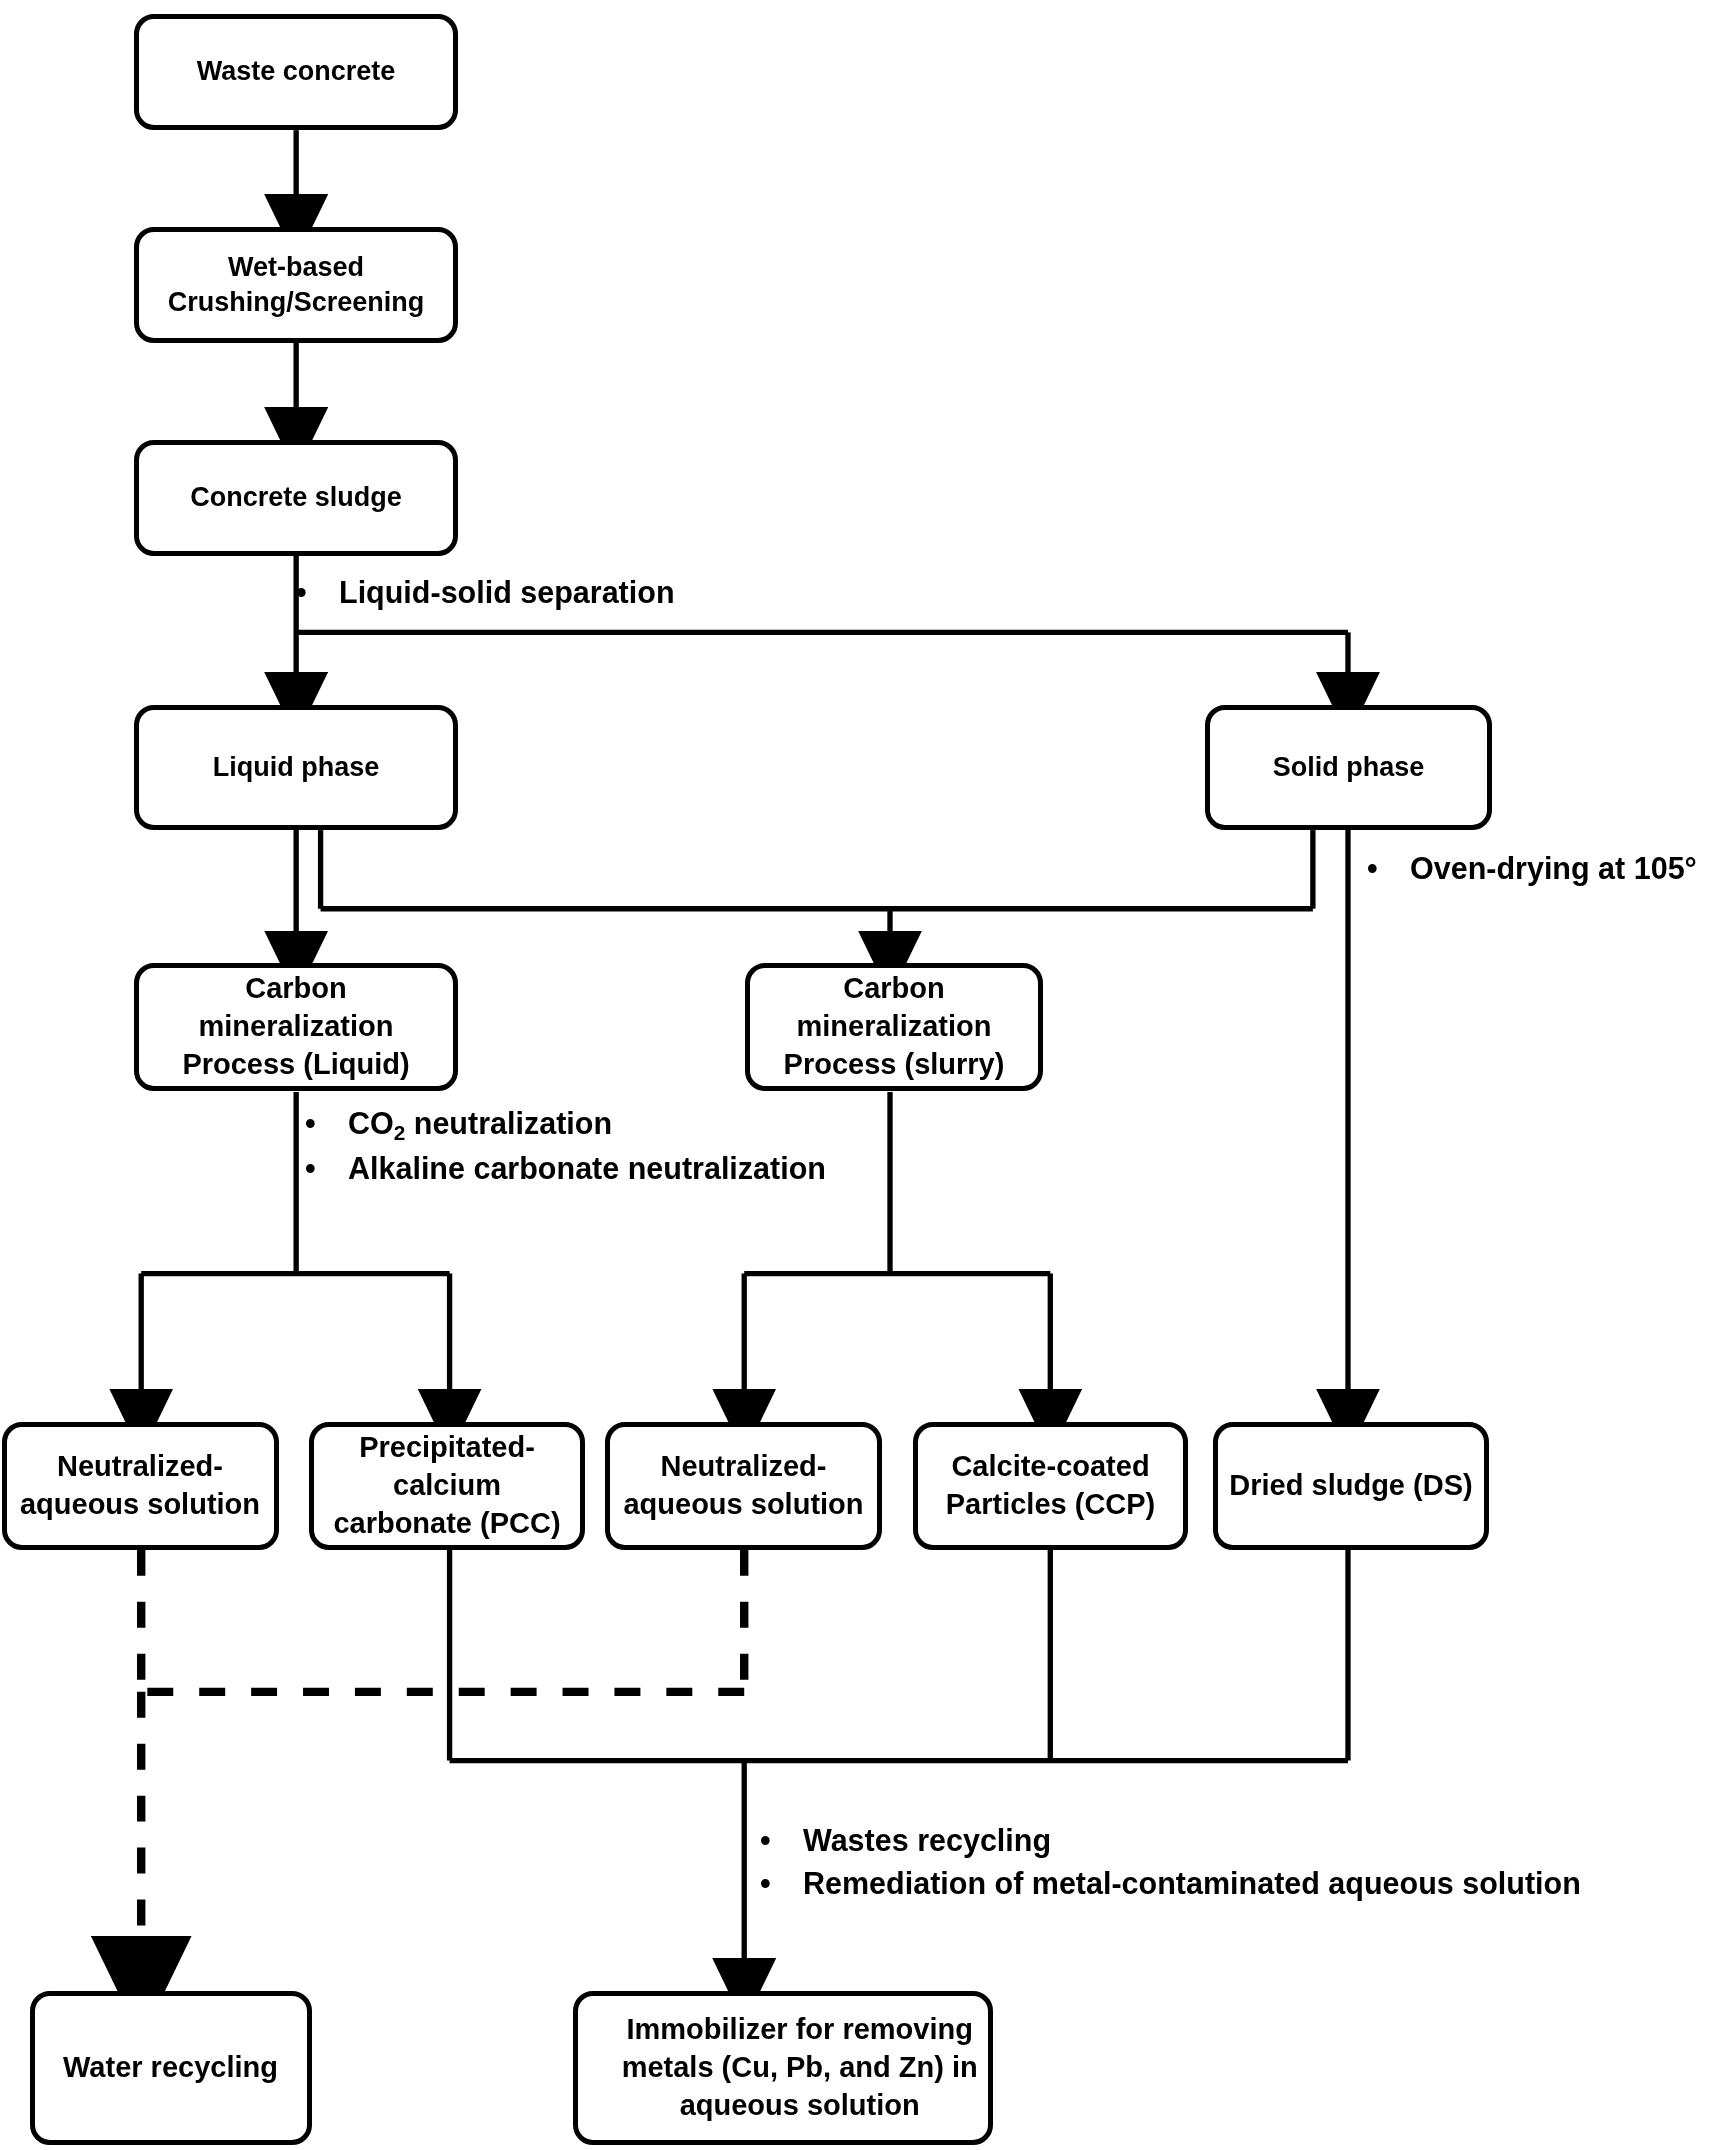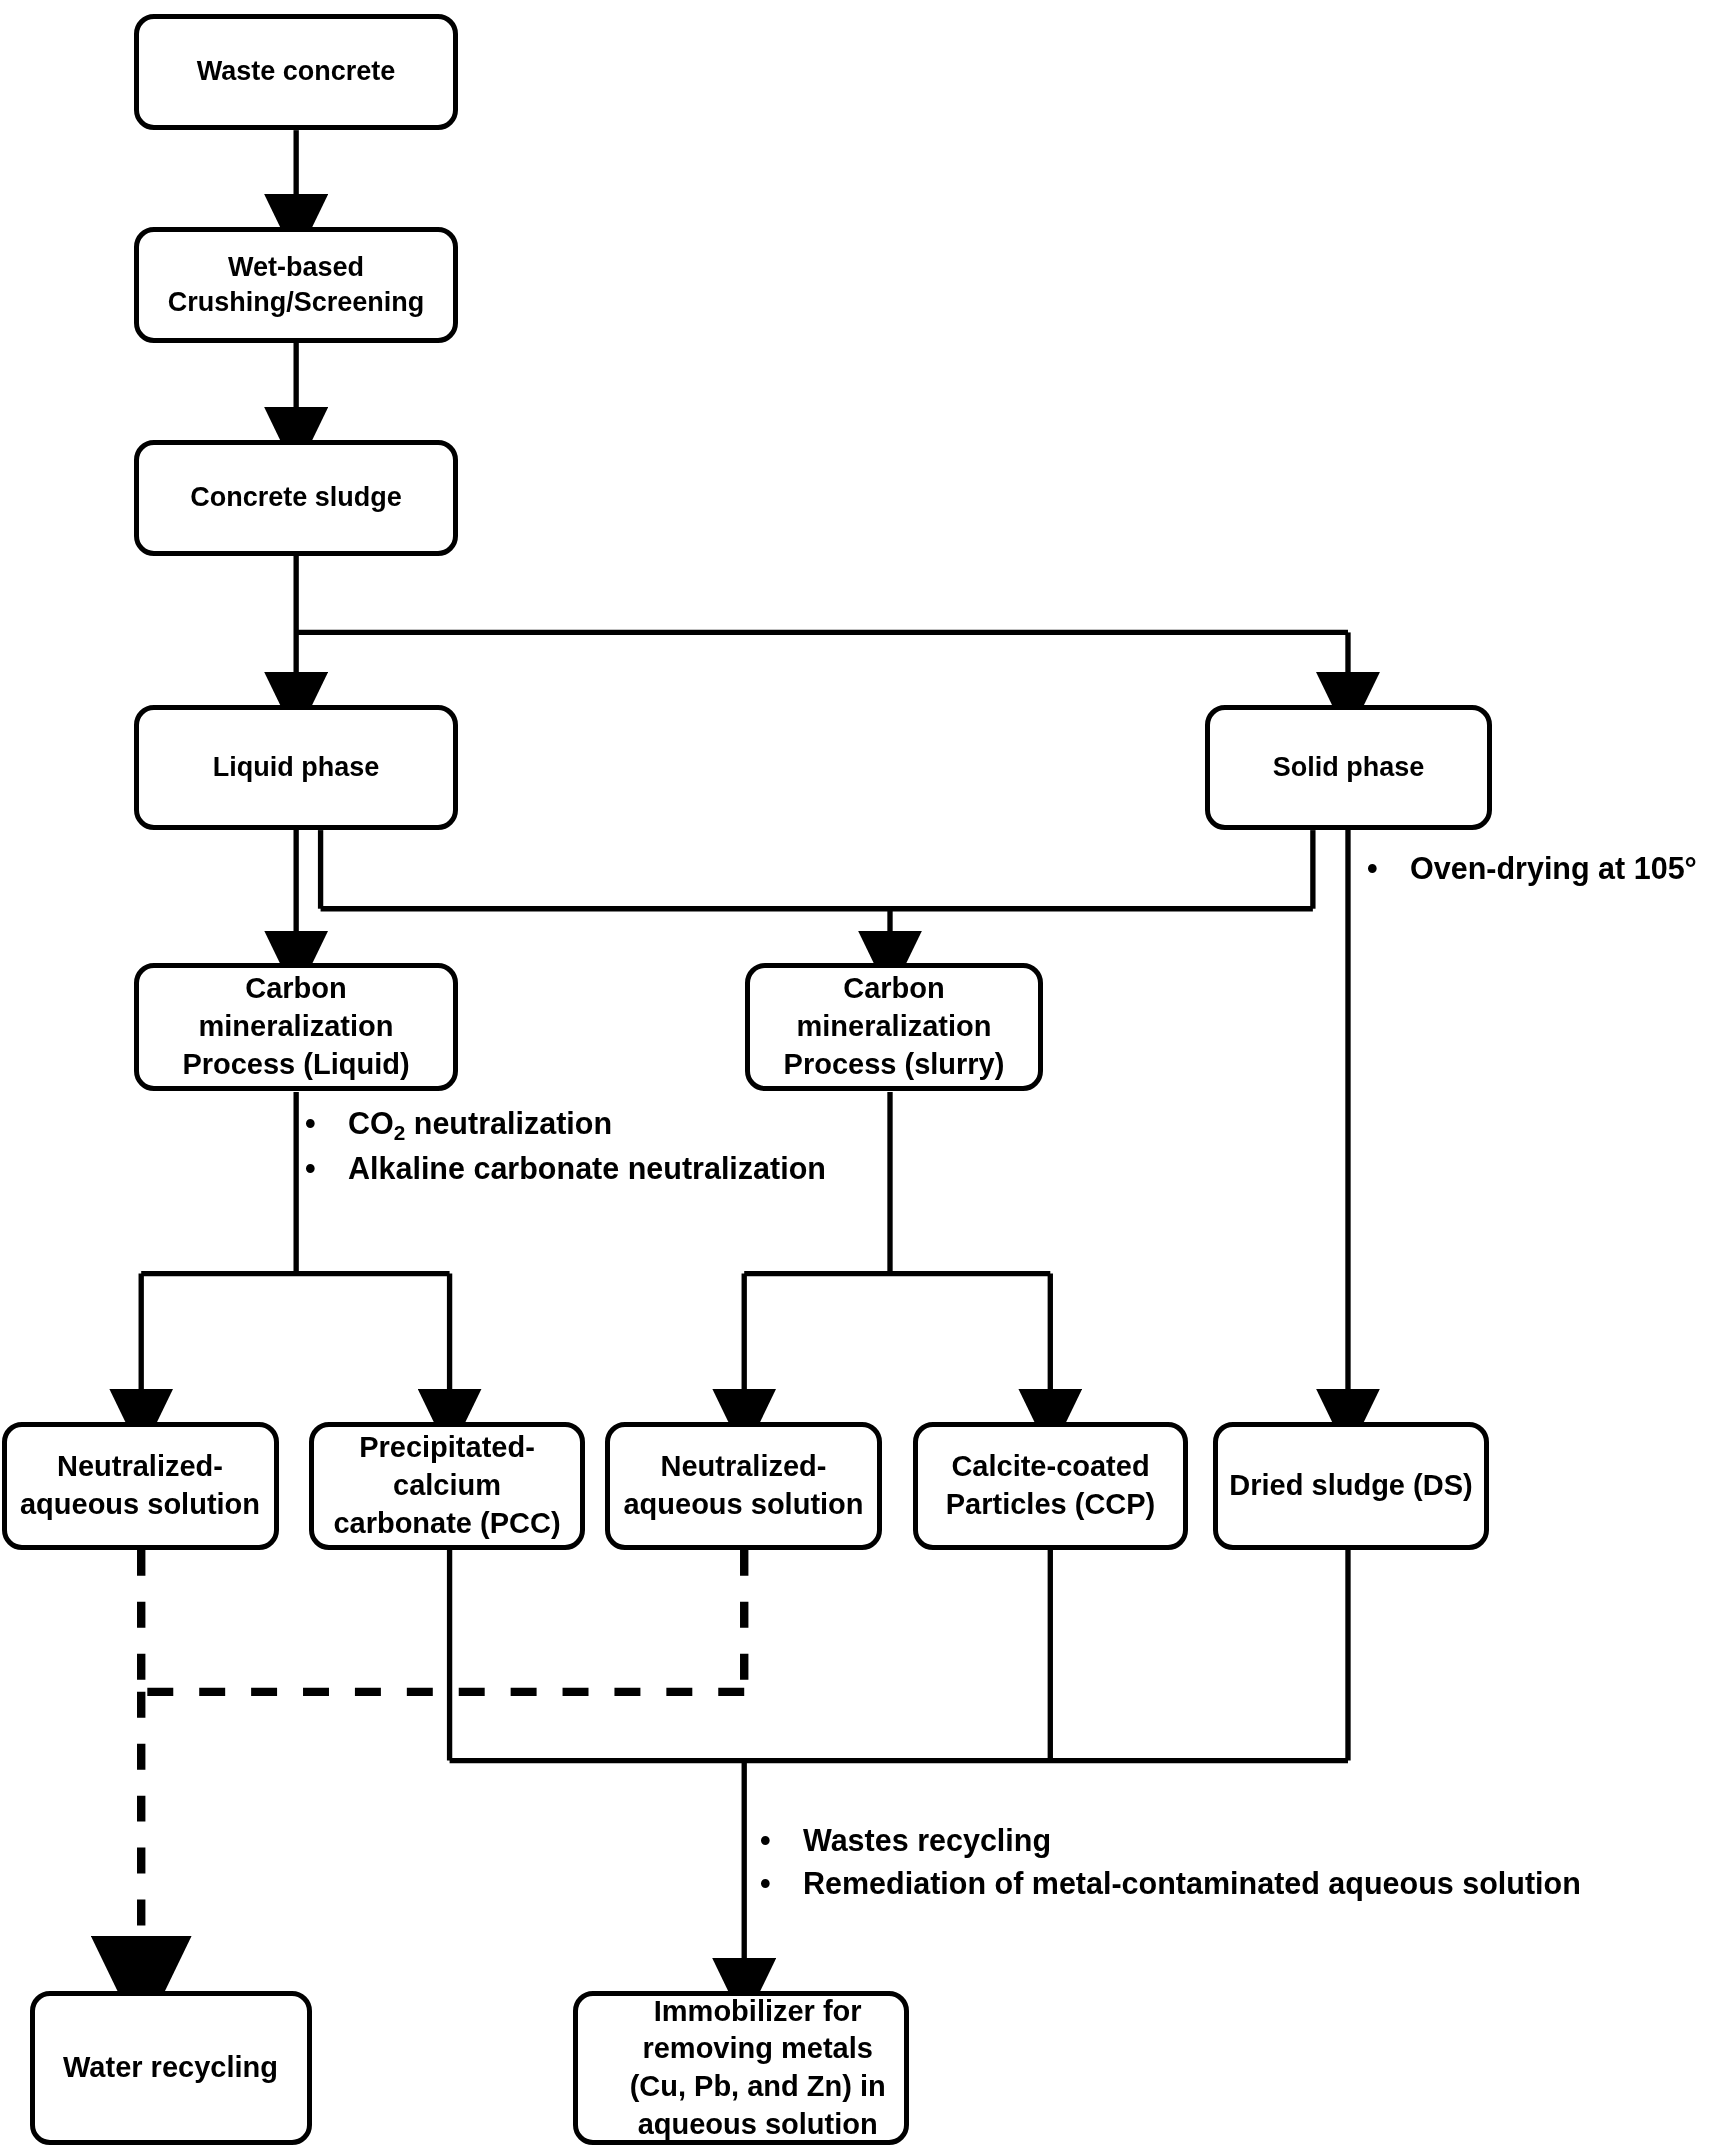--- a/index.html
+++ b/index.html
@@ -155,29 +155,32 @@
     </span>
   </div>
 
   <div class="node n-md" style="left:1.5px;top:1991px;width:282px;height:154px;margin-left:28px;">
     <span>
       <span class="row">Water</span>
       <span class="row">recycling</span>
     </span>
   </div>
 
-  <div class="node n-md" style="left:573px;top:1991px;width:336px;height:154px;padding-left:41px;">
+  <div class="node n-md" style="left:573px;top:1991px;width:420px;height:154px;padding-left:41px;">
     <span>
       <span class="row">Immobilizer for</span>
       <span class="row">removing metals</span>
       <span class="row">(Cu, Pb, and Zn)</span>
       <span class="row">in aqueous solution</span>
     </span>
   </div>
 
+  <div class="note" style="left:296px;top:571px;">
+    <span class="row"><span class="bullet">•</span><span>Liquid-solid separation</span></span>
+  </div>
 
   <div class="note" style="left:1367px;top:847px;">
     <span class="row"><span class="bullet">•</span><span>Oven-drying at 105°</span></span>
   </div>
 
   <div class="note" style="left:305px;top:1102px;">
     <span class="row"><span class="bullet">•</span><span>CO</span><sub>2</sub><span> neutralization</span></span>
     <span class="row"><span class="bullet">•</span><span>Alkaline carbonate neutralization</span></span>
   </div>
 

